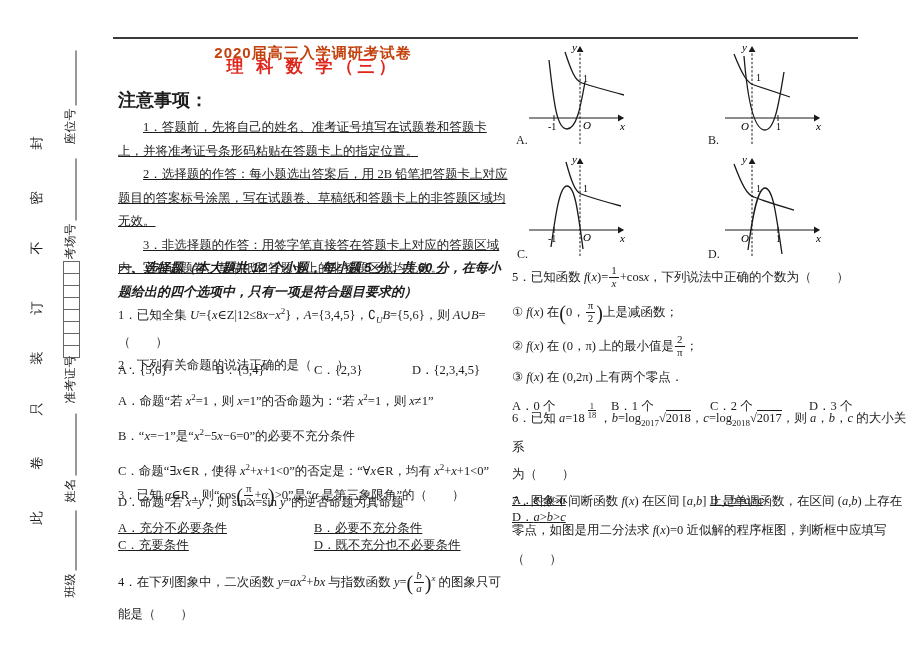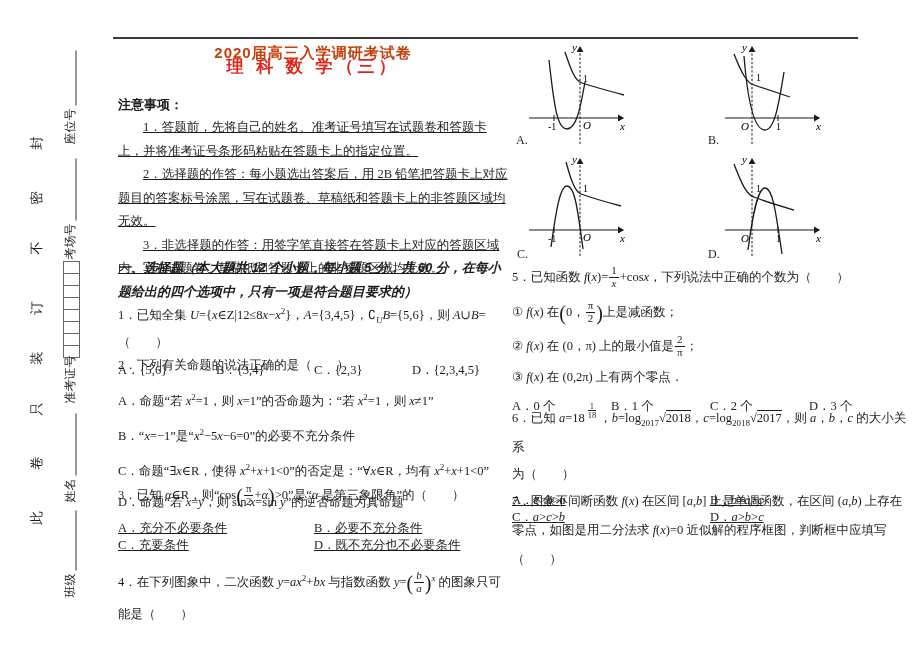--- a/index.html
+++ b/index.html
@@ -18,21 +18,21 @@
   .frac .nu{border-bottom:1px solid #1c1c1c;padding:0 2px;}
   .frac .de{padding:0 2px;}
   .frac.sf{font-size:8.5px;transform:translateY(-4px);}
   .bp{font-size:1.6em;font-weight:400;vertical-align:middle;line-height:.85;font-family:"Liberation Serif",serif;}
   .sq .rad{border-top:1px solid #1c1c1c;}
   
   .hei{font-family:"Liberation Sans","DejaVu Sans",sans-serif;font-weight:bold;}
   .topline{left:113px;top:37px;width:745px;height:2px;background:#3a3a3a;}
   .title1{left:118px;top:44px;width:390px;text-align:center;font-size:15px;letter-spacing:1px;}
   .title2{left:118px;top:55px;width:390px;text-align:center;font-size:17px;letter-spacing:4px;}
-  .notice-h{left:118px;top:96px;font-size:13px;}
+  .notice-h{left:118px;top:88px;font-size:18px;}
   .noticep{margin:0;text-indent:2em;line-height:23.5px;}
   .notice-list{left:118px;top:116px;width:390px;text-decoration:underline;}
   .sec1{left:118px;top:256px;width:392px;font-size:13px;line-height:24px;font-style:italic;}
   .stem{line-height:22px;}
   .optrow{display:flex;margin-top:9px;}
   .optrow>span{flex:1;}
   .optline{margin-top:11px;line-height:20px;}
   .opt2col{display:grid;grid-template-columns:1fr 1fr;margin-top:9px;text-decoration:underline;}
   
   .seal{position:absolute;left:29px;width:15px;text-align:center;font-size:13.5px;transform:rotate(-90deg);}
@@ -236,20 +236,19 @@
 
 <div class="abs" style="left:512px;top:402px;width:396px">
   <div class="stem" style="line-height:24px">6．已知 <i>a</i>=18<sup><span class="frac sf">
           <span class="nu">1</span>
           <span class="de">18</span>
         </span></sup>，<i>b</i>=log<sub>2017</sub><span class="sq">√<span class="rad">2018</span></span>，<i>c</i>=log<sub>2018</sub><span class="sq">√<span class="rad">2017</span></span>，则 <i>a</i>，<i>b</i>，<i>c</i> 的大小关系</div>
   <div class="stem" style="line-height:22px;margin-top:4px">为（　　）</div>
   <div class="opt2col" style="margin-top:7px">
     <span>A．<i>c</i>&gt;<i>b</i>&gt;<i>a</i></span>
     <span>B．<i>b</i>&gt;<i>a</i>&gt;<i>c</i></span>
-    <span>C．<i>a</i>&gt;<i>c</i>&gt;<i>b</i></span>
     <span>D．<i>a</i>&gt;<i>b</i>&gt;<i>c</i></span>
   </div>
 </div>
 
 <div class="abs" style="left:512px;top:487px;width:398px">
   <p class="q7p" style="margin:0">7．图象不间断函数 <i>f</i>(<i>x</i>) 在区间 [<i>a</i>,<i>b</i>] 上是单调函数，在区间 (<i>a</i>,<i>b</i>) 上存在零点，如图是用二分法求 <i>f</i>(<i>x</i>)=0 近似解的程序框图，判断框中应填写（　　）</p>
 </div>
 
 </body></html>

